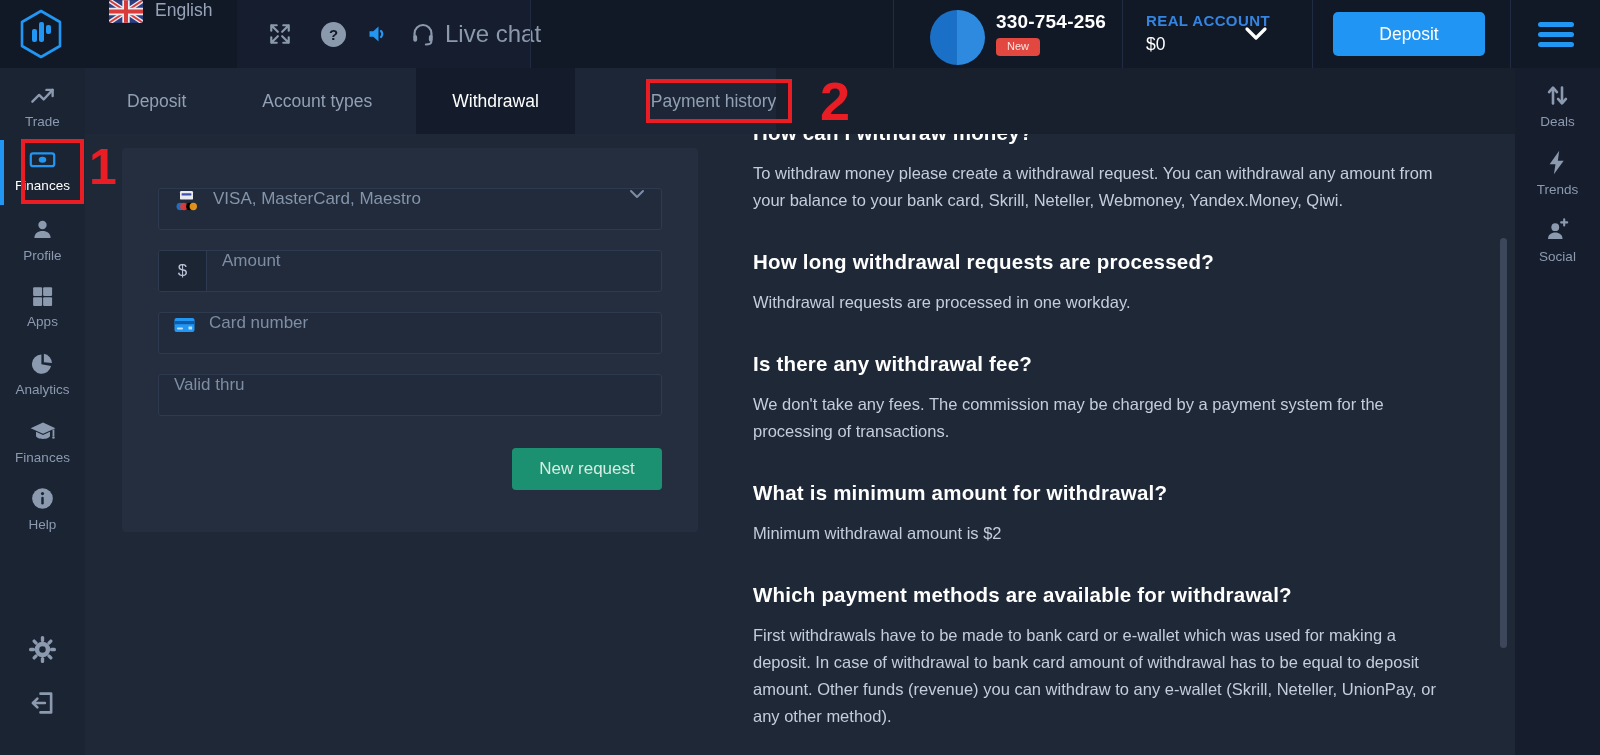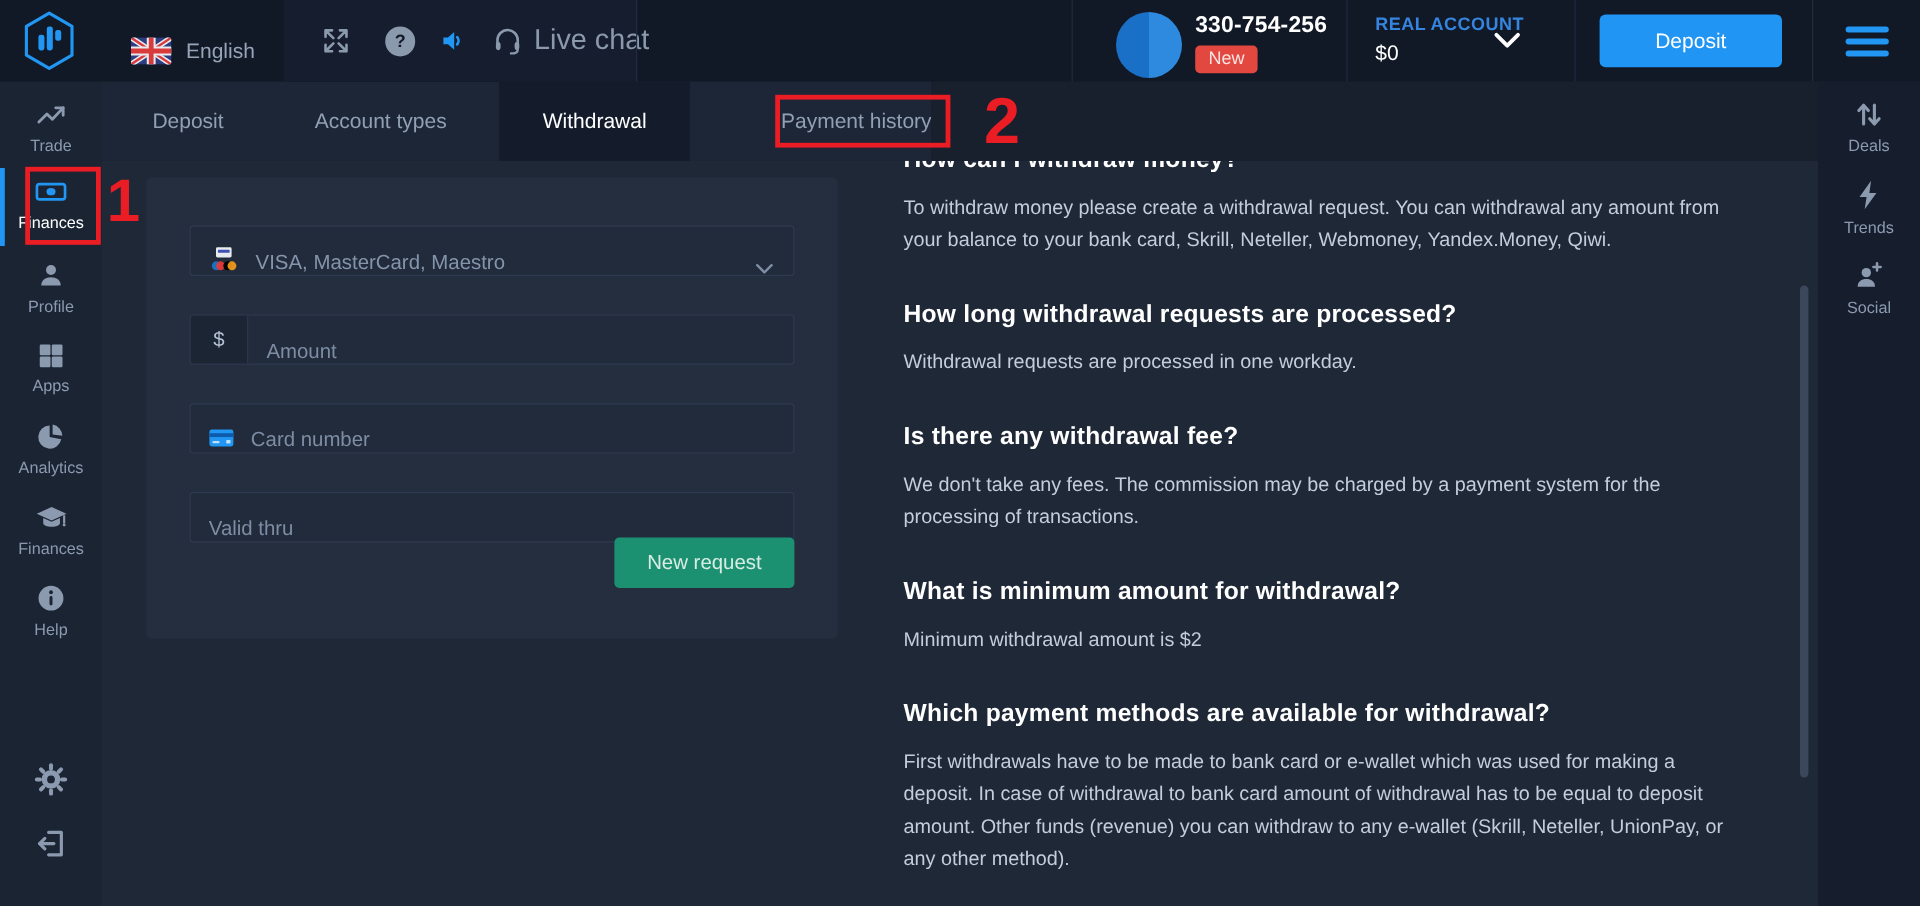--- a/index.html
+++ b/index.html
@@ -17,39 +17,39 @@
   svg { display:block; }
 
   
   .header {
     position:absolute; left:0; top:0; width:1600px; height:68px;
     background:#111927; z-index:5;
   }
   .hdr-divider { position:absolute; top:0; bottom:0; width:1px; background:#202c42; }
   .hdr-mid { position:absolute; left:237px; top:0; width:293px; height:68px; background:#151d2e; }
   .logo { position:absolute; left:17px; top:9px; cursor:pointer; }
-  .lang { position:absolute; left:109px; top:0; height:84px; display:flex; align-items:center; gap:12px; cursor:pointer; }
+  .lang { position:absolute; left:109px; top:0; height:84px; display:flex; gap:12px; cursor:pointer; }
   .flag { width:34px; height:23px; border-radius:3px; overflow:hidden; flex:0 0 auto; }
   .lang-label { color:#97a4b8; font-size:17.5px; }
   .hdr-icon { position:absolute; top:0; height:68px; display:flex; align-items:center; cursor:pointer; }
   .q-circle {
     width:25px; height:25px; border-radius:50%; background:#8b99ad;
     color:#121a29; font-size:15px; font-weight:700; display:flex; align-items:center; justify-content:center;
   }
   .livechat { position:absolute; left:410px; top:0; height:68px; display:flex; align-items:center; gap:9px; cursor:pointer; }
   .livechat-label { color:#8b99ad; font-size:24px; }
 
   .avatar {
     position:absolute; left:930px; top:10px; width:55px; height:55px; border-radius:50%;
     background:linear-gradient(90deg,#1a6fc7 50%, #2e8ade 50%);
   }
   .acct-id { position:absolute; left:996px; top:11px; color:#fff; font-size:19px; font-weight:700; letter-spacing:0.2px; }
   .new-badge {
     position:absolute; left:996px; top:38px; background:#e2483f; color:#fbe3e1;
-    font-size:15px; padding:2px 11px 4px; border-radius:4px;
+    font-size:11px; padding:2px 11px 4px; border-radius:4px;
   }
   .acct-block { position:absolute; left:1146px; top:12px; cursor:pointer; }
   .acct-type { color:#3585e0; font-size:15px; font-weight:600; letter-spacing:0.4px; }
   .acct-balance { color:#fff; font-size:17.5px; margin-top:5px; }
   .acct-chevron { position:absolute; left:1243px; top:26px; }
   .deposit-btn {
     position:absolute; left:1333px; top:12px; width:152px; height:44px;
     background:#2095f3; border:none; border-radius:5px; color:#fff;
     font-size:17.5px; font-family:inherit; cursor:pointer;
   }
@@ -86,21 +86,21 @@
     position:absolute; left:85px; top:134px; width:1430px; height:621px;
     background:#1f2837; overflow:hidden; z-index:2;
   }
   .panel {
     position:absolute; left:37px; top:14px; width:576px; height:384px;
     background:#242e3f; border-radius:4px;
   }
   .fields { position:absolute; left:36px; top:40px; width:504px; }
   .field {
     height:42px; background:#212b3b; border:1px solid #2e3a50; border-radius:3px;
-    display:flex; align-items:flex-end; margin-bottom:32px; overflow:hidden;
+    display:flex; align-items:flex-start; margin-bottom:20px; overflow:hidden;
   }
   .field.select { cursor:pointer; }
   .select-icon { margin:0 13px 0 14px; }
   .select-value { flex:1; color:#8494ab; font-size:17px; }
   .select-chevron { margin-right:16px; }
   .prefix {
     width:48px; align-self:stretch; background:#1b2534; border-right:1px solid #2e3a50;
     color:#b8c4d6; font-size:17px; display:flex; align-items:center; justify-content:center;
   }
   .card-icon-wrap { margin:0 12px 0 13px; }

